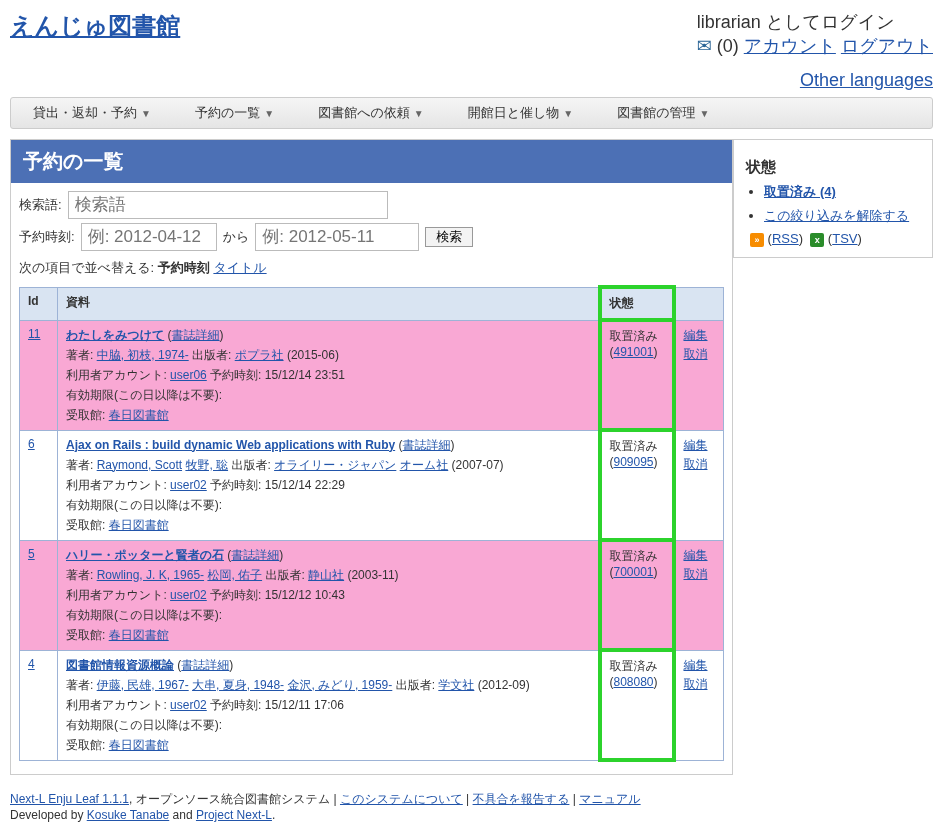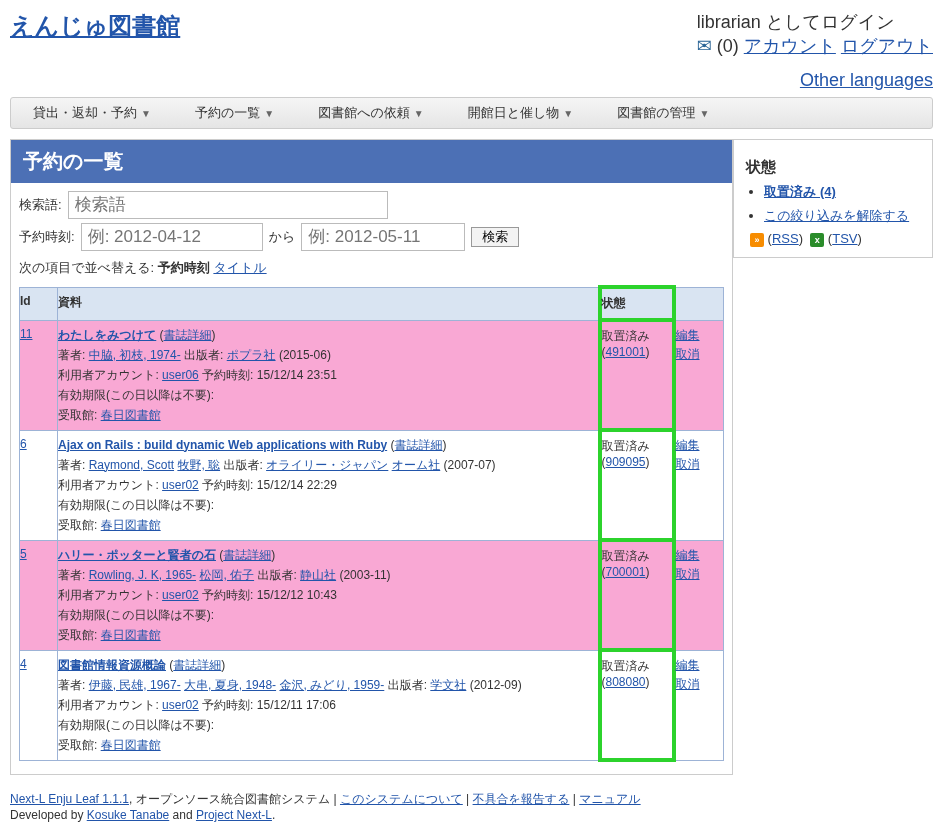--- a/index.html
+++ b/index.html
@@ -61,21 +61,21 @@
   font-size: 13px;
 }
 .sort-line { padding: 4px 8px; }
 table.reserves {
   border-collapse: collapse;
   width: calc(100% - 16px);
   margin: 4px 8px 0 8px;
 }
 table.reserves th, table.reserves td {
   border: 1px solid #9db3d6;
-  padding: 6px 0;
+  padding: 6px 8px;
   vertical-align: top;
   text-align: left;
   font-size: 12px;
 }
 table.reserves thead th { background: #d9e4f2; font-weight: bold; }
 table.reserves tbody tr.alt { background: #f9a8d4; }
 .status-highlight {
   border: 4px solid #2cd32c !important;
   border-top: none; border-bottom: none;
 }
@@ -126,21 +126,21 @@
 <div class="main-layout">
   <div class="main-left">
     <div class="page-header">予約の一覧</div>
     <div class="search-box">
       <div class="row">
         <label>検索語:</label>
         <input type="text" style="width: 320px;" placeholder="検索語">
       </div>
       <div class="row">
         <label>予約時刻:</label>
-        <input type="text" style="width: 182px;" placeholder="例: 2012-04-12">
+        <input type="text" style="width: 136px;" placeholder="例: 2012-04-12">
         <span>から</span>
         <input type="text" style="width: 164px;" placeholder="例: 2012-05-11">
         <button class="search-btn">検索</button>
       </div>
     </div>
     <div class="sort-line">
       <span>次の項目で並べ替える:</span>
       <b>予約時刻</b>
       <a>タイトル</a>
     </div>

